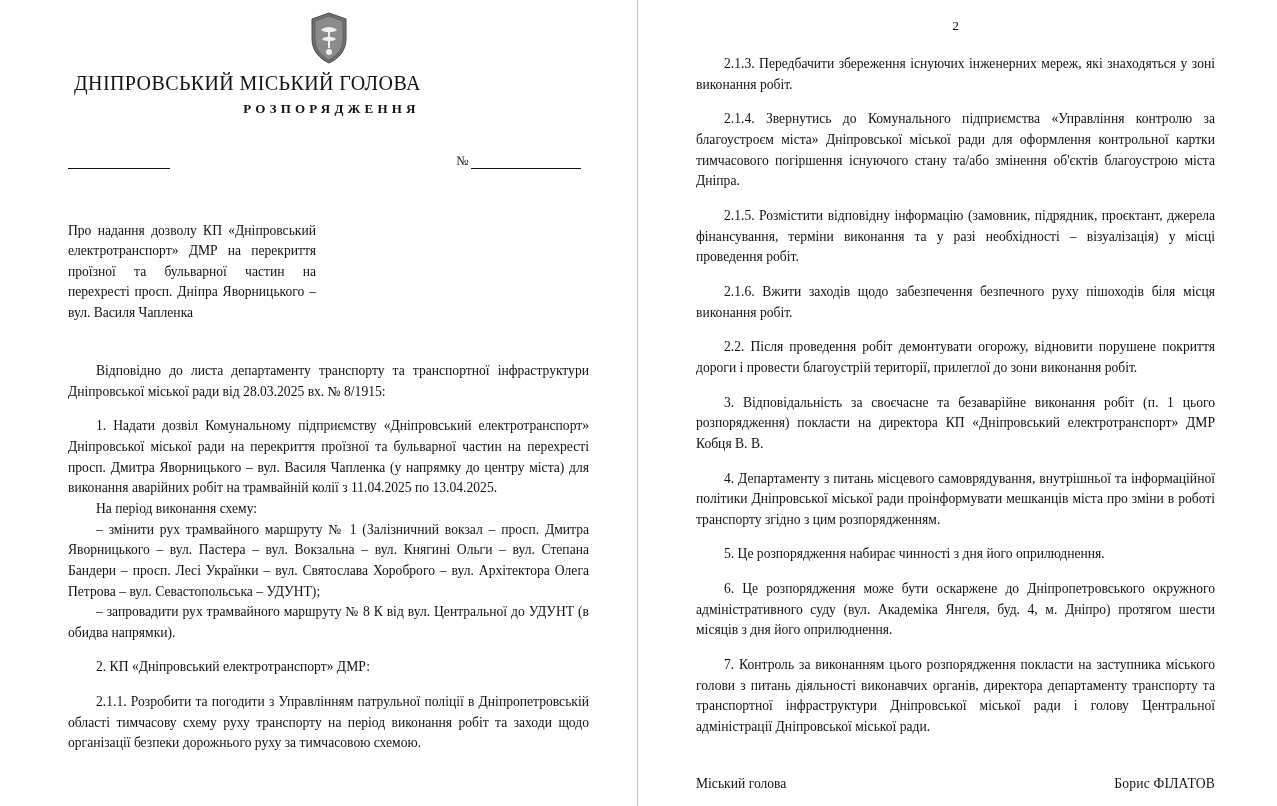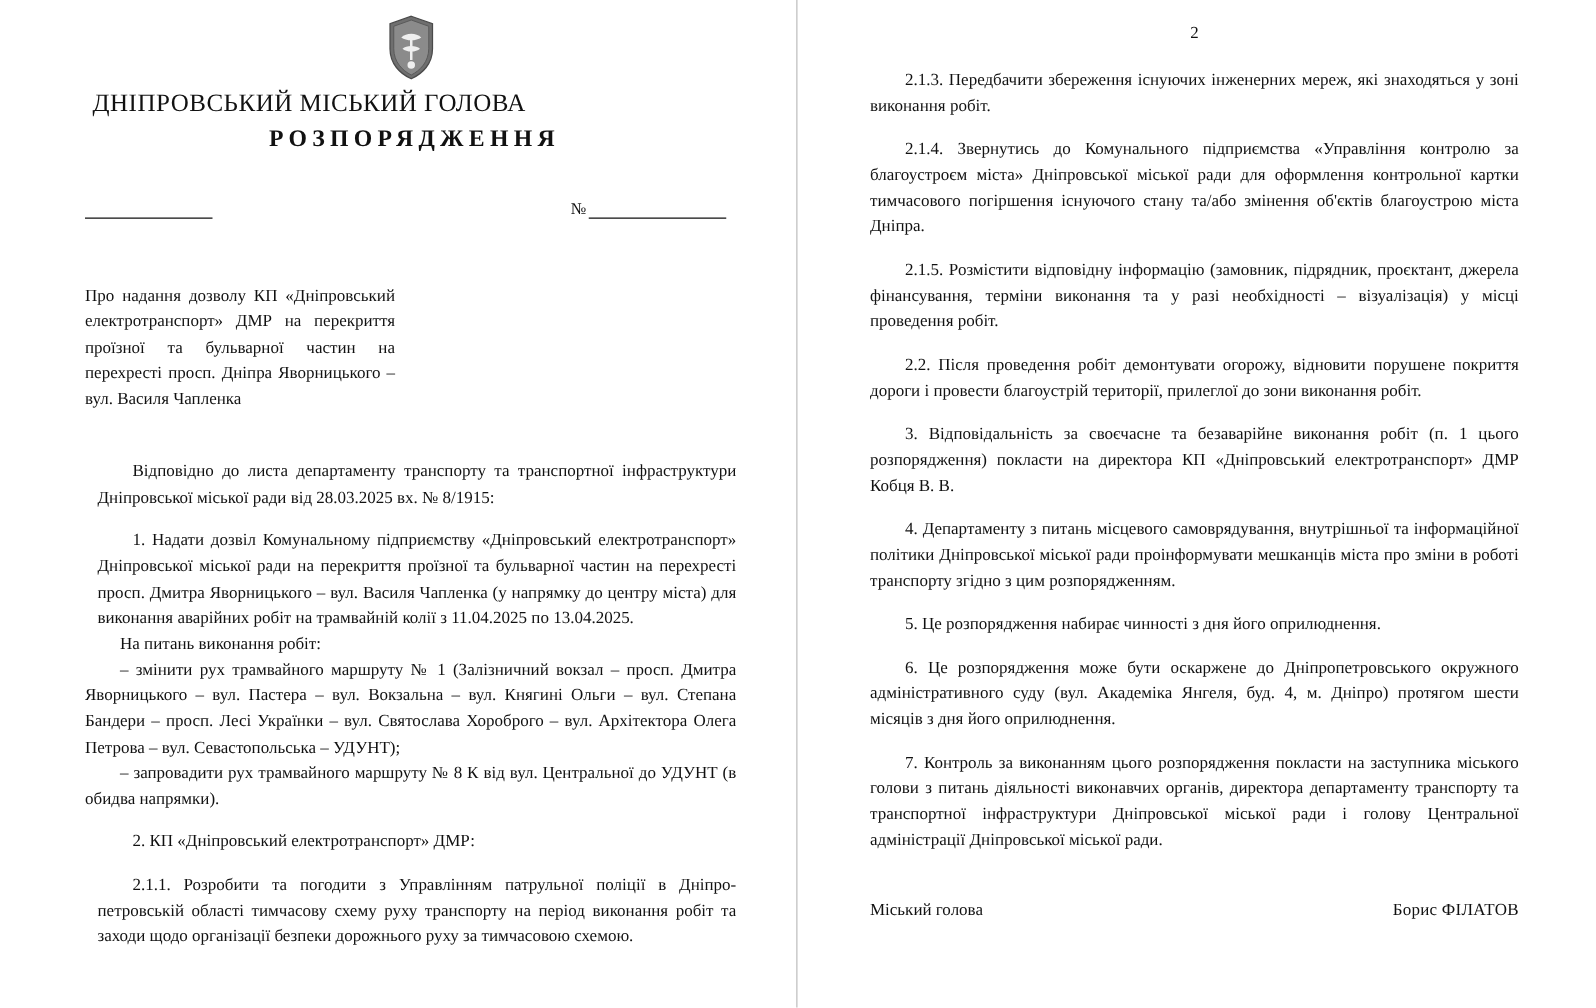--- a/index.html
+++ b/index.html
@@ -55,21 +55,21 @@
   .doc-title {
     text-align: left;
     font-size: 20px;
     letter-spacing: 0.4px;
     font-weight: 400;
     margin: 0;
     padding: 0 0 0 6px;
   }
   .doc-subtitle {
     text-align: center;
-    font-size: 19px;
+    font-size: 13px;
     letter-spacing: 4.2px;
     font-weight: 700;
     margin: 6px 0 0 0;
     padding-left: 6px;
   }
 
   
   .meta-row {
     display: flex;
     justify-content: space-between;
@@ -112,21 +112,20 @@
     line-height: 1.52;
   }
   .body p {
     margin: 0 0 0 0;
     text-align: justify;
     text-indent: 28px;
     hyphens: manual;
   }
   .body p.gap {
     margin-top: 14px;
-    margin-left: 10px;
   }
   .right-body {
     font-size: 13.6px;
     line-height: 1.52;
   }
   .right-body p {
     margin: 0 0 14px 0;
     text-align: justify;
     text-indent: 28px;
     hyphens: manual;
@@ -178,38 +177,39 @@
         <span class="meta-label">№</span>
         <span class="meta-line"></span>
       </div>
     </div>
 
     <div class="subject">Про надання дозволу КП «Дніпров­ський електротранспорт» ДМР на перекриття проїзної та бульварної частин на перехресті просп. Дніпра Яворницького – вул. Василя Чап­ленка</div>
 
     <div class="body">
       <p class="gap">Відповідно до листа департаменту транспорту та транспортної інфра­структури Дніпровської міської ради від 28.03.2025 вх. № 8/1915:</p>
       <p class="gap">1. Надати дозвіл Комунальному підприємству «Дніпровський електро­транспорт» Дніпровської міської ради на перекриття проїзної та бульварної частин на перехресті просп. Дмитра Яворницького – вул. Василя Чапленка (у напрямку до центру міста) для виконання аварійних робіт на трамвайній колії з 11.04.2025 по 13.04.2025.</p>
-      <p>На питань виконання робіт:</p>
+      <p>На період виконання схему:</p>
       <p>– змінити рух трамвайного маршруту № 1 (Залізничний вокзал – просп. Дмитра Яворницького – вул. Пастера – вул. Вокзальна – вул. Княгині Ольги – вул. Степана Бандери – просп. Лесі Українки – вул. Святослава Хороброго – вул. Архітектора Олега Петрова – вул. Севастопольська – УДУНТ);</p>
       <p>– запровадити рух трамвайного маршруту № 8 К від вул. Центральної до УДУНТ (в обидва напрямки).</p>
       <p class="gap">2. КП «Дніпровський електротранспорт» ДМР:</p>
       <p class="gap">2.1.1. Розробити та погодити з Управлінням патрульної поліції в Дніпро­петровській області тимчасову схему руху транспорту на період виконання робіт та заходи щодо організації безпеки дорожнього руху за тимчасовою схемою.</p>
     </div>
   </div>
 
   <div class="divider"></div>
 
   <div class="page page-right">
 
     <div class="page-number">2</div>
 
     <div class="right-body">
       <p>2.1.3. Передбачити збереження існуючих інженерних мереж, які знахо­дяться у зоні виконання робіт.</p>
       <p>2.1.4. Звернутись до Комунального підприємства «Управління контролю за благоустроєм міста» Дніпровської міської ради для оформлення контрольної картки тимчасового погіршення існуючого стану та/або змінення об'єктів благоустрою міста Дніпра.</p>
       <p>2.1.5. Розмістити відповідну інформацію (замовник, підрядник, проєктант, джерела фінансування, терміни виконання та у разі необхідності – візуалізація) у місці проведення робіт.</p>
+      <p>2.1.6. Вжити заходів щодо забезпечення безпечного руху пішоходів біля місця виконання робіт.</p>
       <p>2.2. Після проведення робіт демонтувати огорожу, відновити порушене покриття дороги і провести благоустрій території, прилеглої до зони виконання робіт.</p>
       <p>3. Відповідальність за своєчасне та безаварійне виконання робіт (п. 1 цього розпорядження) покласти на директора КП «Дніпровський електротранс­порт» ДМР Кобця В. В.</p>
       <p>4. Департаменту з питань місцевого самоврядування, внутрішньої та ін­формаційної політики Дніпровської міської ради проінформувати мешканців міста про зміни в роботі транспорту згідно з цим розпорядженням.</p>
       <p>5. Це розпорядження набирає чинності з дня його оприлюднення.</p>
       <p>6. Це розпорядження може бути оскаржене до Дніпропетровського окружного адміністративного суду (вул. Академіка Янгеля, буд. 4, м. Дніпро) протягом шести місяців з дня його оприлюднення.</p>
       <p>7. Контроль за виконанням цього розпорядження покласти на заступника міського голови з питань діяльності виконавчих органів, директора департа­менту транспорту та транспортної інфраструктури Дніпровської міської ради і голову Центральної адміністрації Дніпровської міської ради.</p>
     </div>
 
     <div class="signature">
       <span>Міський голова</span>

